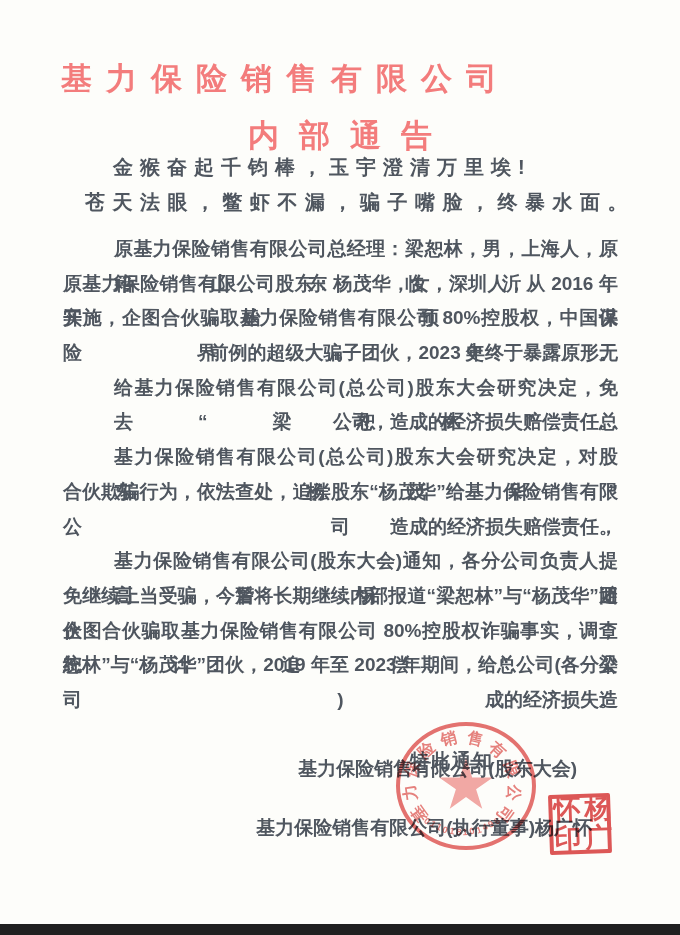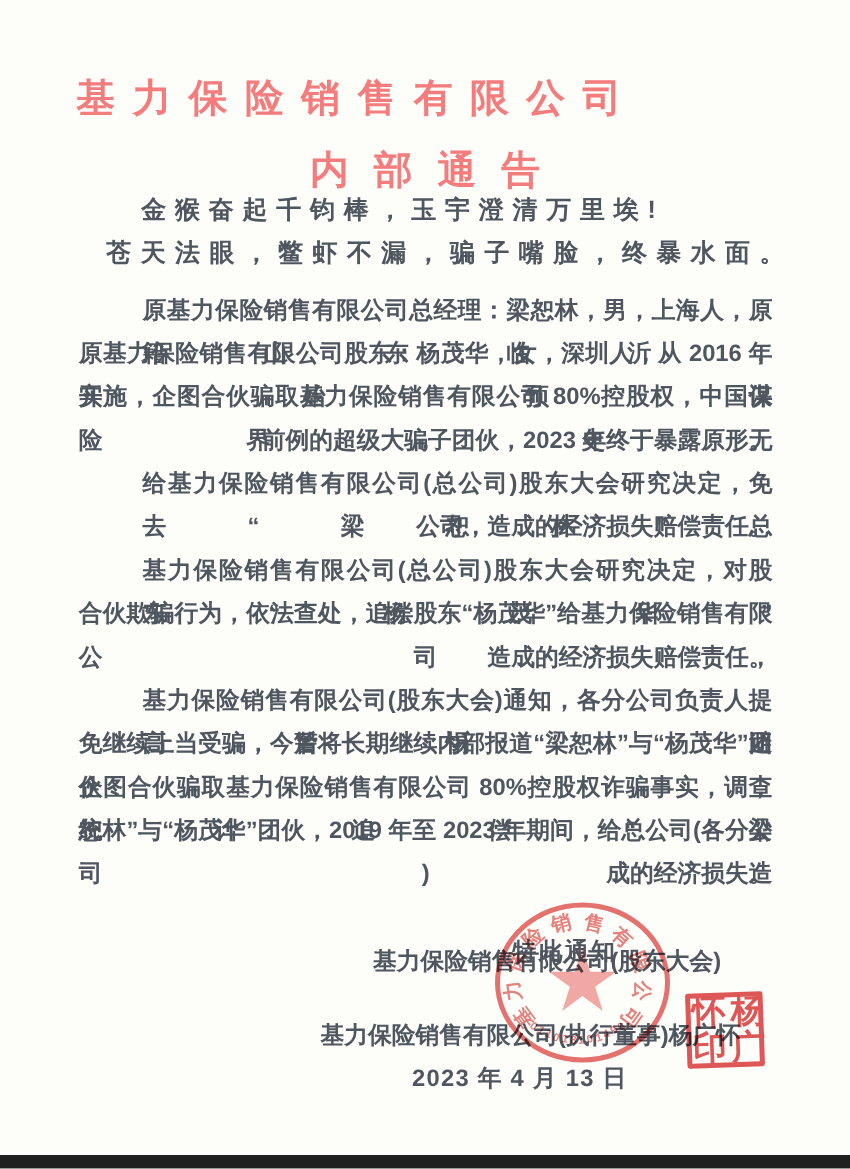--- a/index.html
+++ b/index.html
@@ -118,21 +118,20 @@
       <div class="bline justify indent">基力保险销售有限公司(股东大会)通知，各分公司负责人提高警惕，避</div>
       <div class="bline justify">免继续上当受骗，今后将长期继续内部报道“梁恕林”与“杨茂华”团伙，</div>
       <div class="bline justify">企图合伙骗取基力保险销售有限公司 80%控股权诈骗事实，调查统计追偿“梁</div>
       <div class="bline justify">恕林”与“杨茂华”团伙，2019 年至 2023 年期间，给总公司(各分公司)造</div>
       <div class="bline">成的经济损失。</div>
     </div>
 
   <div class="closing">特此通知</div>
   <div class="sig1">基力保险销售有限公司(股东大会)</div>
   <div class="sig2">基力保险销售有限公司(执行董事)杨广怀</div>
-  <div class="doc-date">2023 年 4 月 13 日</div>
 
   <div class="seal-round" id="seal-round">
     <div class="seal-ring"></div>
     <div class="seal-star"></div>
   <span class="arc-char" style="left: 14.9311px; top: 80.6259px; transform: rotate(-126deg);">基</span>
       <span class="arc-char" style="left: 5.50606px; top: 59.5411px; transform: rotate(-98deg);">力</span>
       <span class="arc-char" style="left: 8.13598px; top: 36.9251px; transform: rotate(-70deg);">保</span>
       <span class="arc-char" style="left: 22.2052px; top: 18.0722px; transform: rotate(-42deg);">险</span>
       <span class="arc-char" style="left: 44.4201px; top: 7.3961px; transform: rotate(-14deg);">销</span>
       <span class="arc-char" style="left: 69.5799px; top: 7.3961px; transform: rotate(14deg);">售</span>

